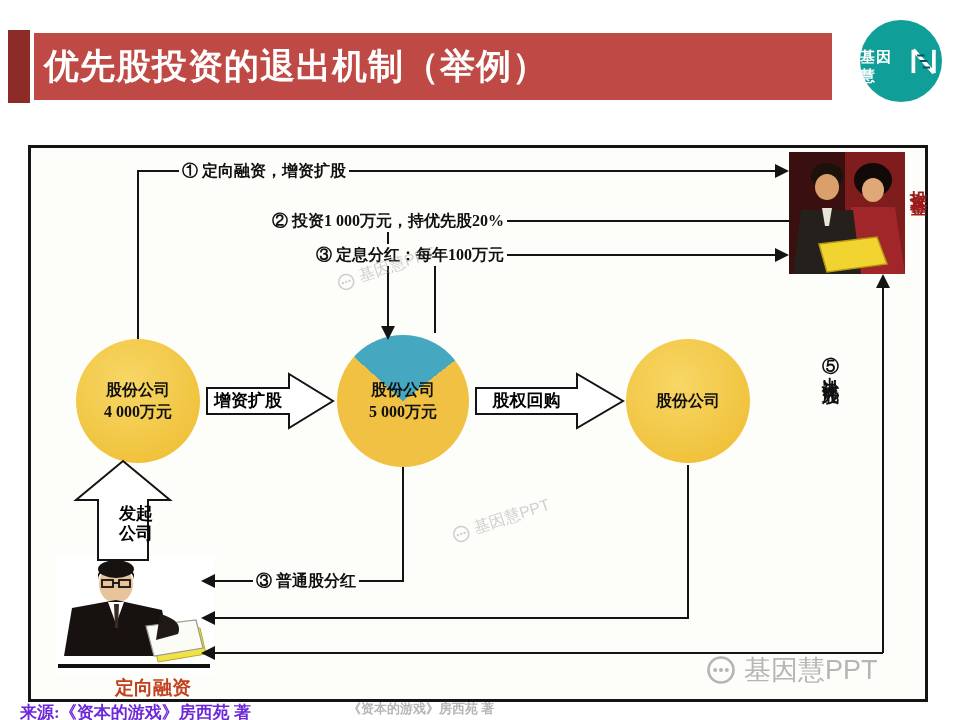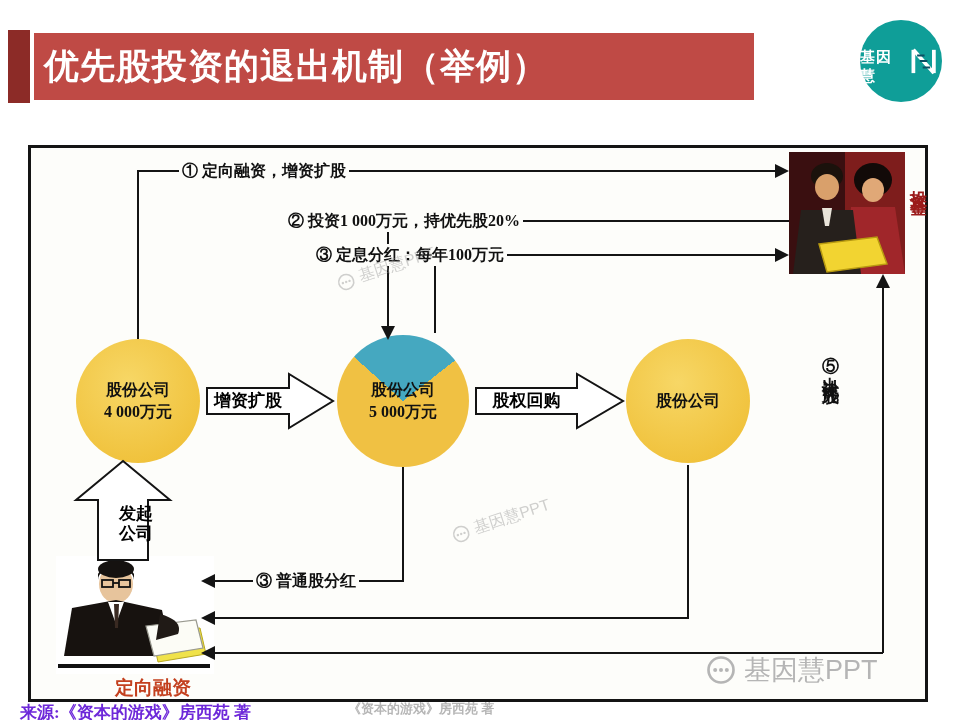--- a/index.html
+++ b/index.html
@@ -4,21 +4,21 @@
 <style>
   * { margin:0; padding:0; box-sizing:border-box; }
   body { background:#fff; }
   .slide {
     position:relative; width:960px; height:720px; background:#fff; overflow:hidden;
     font-family:"Liberation Sans", sans-serif;
   }
   
   .header-accent { position:absolute; left:8px; top:30px; width:22px; height:73px; background:#8c2b27; }
   .header-bar {
-    position:absolute; left:34px; top:33px; width:720px; height:67px; background:#bf4a45;
+    position:absolute; left:34px; top:33px; width:798px; height:67px; background:#bf4a45;
     display:flex; align-items:center;
   }
   .page-title {
     color:#ffffff; font-size:35px; font-weight:bold; padding-left:10px; letter-spacing:1px;
     font-family:"Liberation Sans", sans-serif; white-space:nowrap;
   }
   .logo {
     position:absolute; left:860px; top:20px; width:82px; height:82px; border-radius:50%;
     background:#0f9e98; display:flex; flex-direction:row; align-items:center; justify-content:flex-start;
   }
@@ -166,21 +166,21 @@
 
       <polyline points="852,505 184,505" fill="none" stroke="#141414" stroke-width="2"></polyline>
       <polygon points="184,498 170,505 184,512" fill="#141414"></polygon>
     </svg>
 
     <div class="block-label" style="left:176px; top:243px; width:82px;">增资扩股</div>
     <div class="block-label" style="left:445px; top:243px; width:101px;">股权回购</div>
     <div class="block-label" style="left:84px; top:356px; width:42px;">发起公司</div>
 
     <div class="flow-label" style="left:148px; top:12px;">① 定向融资，增资扩股</div>
-    <div class="flow-label" style="left:238px; top:62px;margin-left:16px;">② 投资1 000万元，持优先股20%</div>
+    <div class="flow-label" style="left:238px; top:62px;">② 投资1 000万元，持优先股20%</div>
     <div class="flow-label" style="left:282px; top:96px;font-family:Liberation Serif, serif;">③ 定息分红：每年100万元</div>
     <div class="flow-label" style="left:222px; top:422px;">③ 普通股分红</div>
     <div class="v-label" style="left:788px; top:195px; height:160px;">⑤出让优先股</div>
 
     <div class="v-label fund-label" style="left:876px; top:28px; height:100px;">投资基金</div>
     <div class="company-tag" style="left:62px; top:527px; width:120px;">定向融资</div>
   </div>
 
   <div class="wm wm-diag" style="left:335px; top:258px;">
     <svg class="wm-icon" width="18" height="18" viewBox="0 0 18 18">

